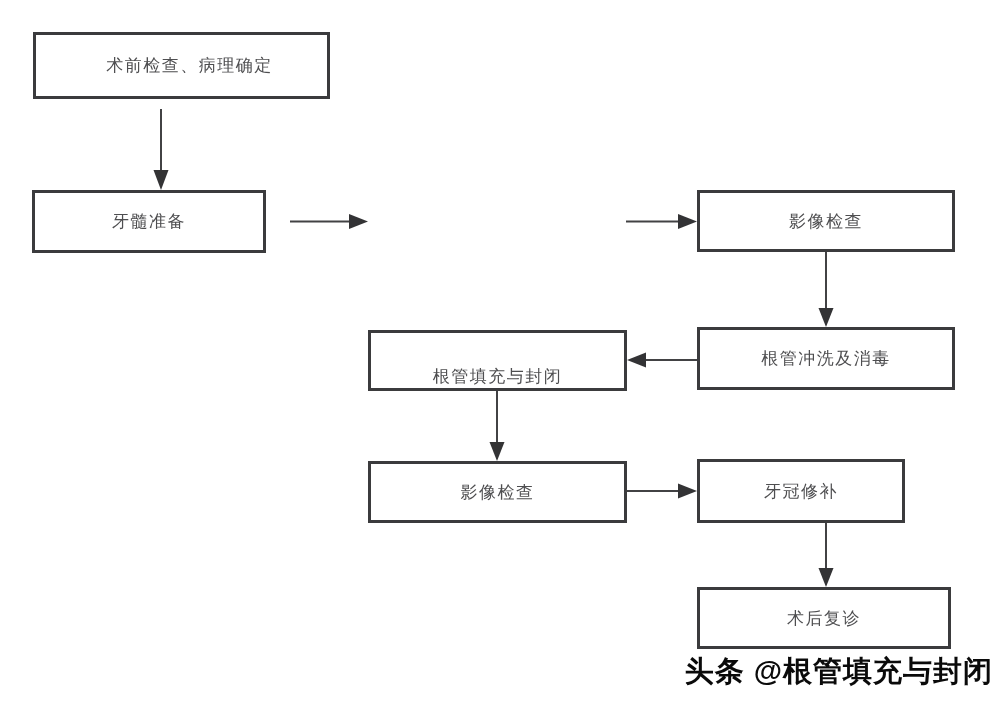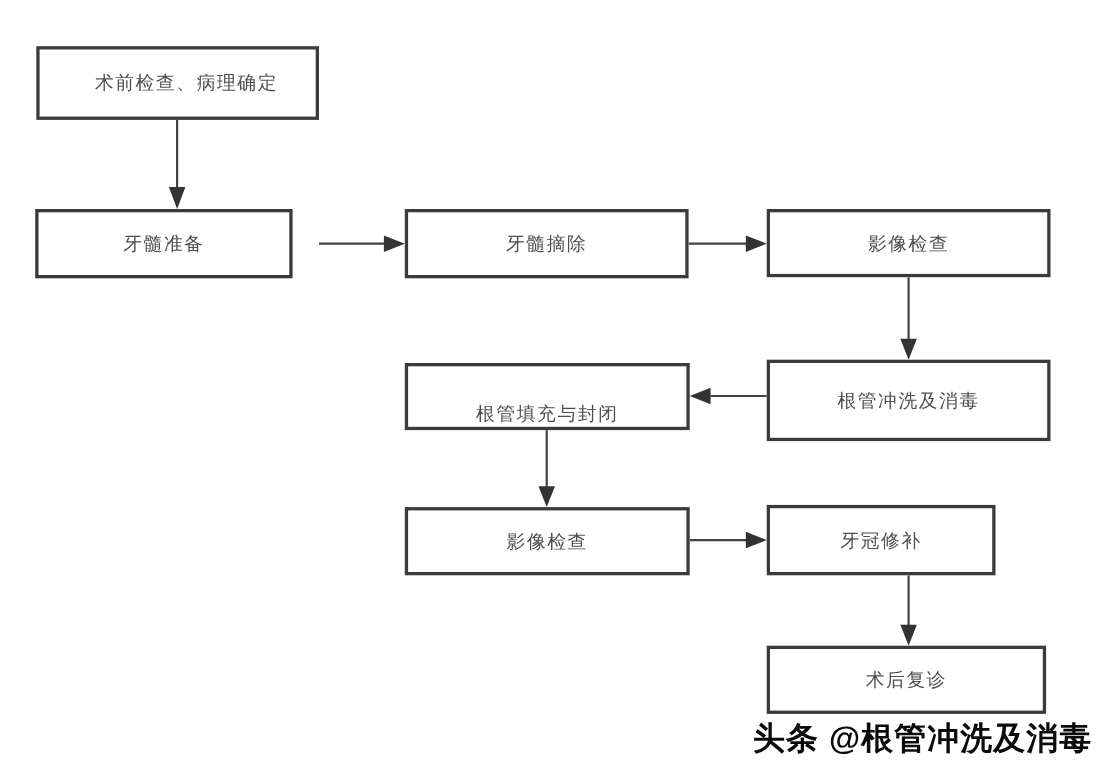--- a/index.html
+++ b/index.html
@@ -85,51 +85,48 @@
       <line x1="627" y1="491" x2="680" y2="491"></line>
       <polygon points="697,491 678,483.5 678,498.5"></polygon>
     </g>
 
     <g>
       <line x1="826" y1="523" x2="826" y2="569"></line>
       <polygon points="826,587 818.5,568 833.5,568"></polygon>
     </g>
   </svg>
 
-  <div class="node" style="left:33px;  top:42px;  width:257px; height:67px;padding-left:16px;">
+  <div class="node" style="left:33px;  top:32px;  width:297px; height:67px;padding-left:16px;">
     <span>术前检查、病理确定</span>
   </div>
 
   <div class="node" style="left:32px;  top:190px; width:234px; height:63px;">
     <span>牙髓准备</span>
   </div>
 
-  <div class="node" style="left:368px; top:190px; width:258px; height:63px;">
-    <span>牙髓摘除</span>
-  </div>
 
   <div class="node" style="left:697px; top:190px; width:258px; height:62px;">
     <span>影像检查</span>
   </div>
 
-  <div class="node" style="left:697px; top:327px; width:258px; height:74px;">
+  <div class="node" style="left:697px; top:327px; width:258px; height:63px;">
     <span>根管冲洗及消毒</span>
   </div>
 
   <div class="node" style="left:368px; top:330px; width:259px; height:61px;align-items:flex-end;">
     <span>根管填充与封闭</span>
   </div>
 
   <div class="node" style="left:368px; top:461px; width:259px; height:62px;">
     <span>影像检查</span>
   </div>
 
   <div class="node" style="left:697px; top:459px; width:208px; height:64px;">
     <span>牙冠修补</span>
   </div>
 
   <div class="node" style="left:697px; top:587px; width:254px; height:62px;">
     <span>术后复诊</span>
   </div>
 
-  <div class="watermark">头条 @根管冲洗及消毒</div>
+  <div class="watermark">头条 @根管填充与封闭</div>
 
 </div>
 
 </body></html>

